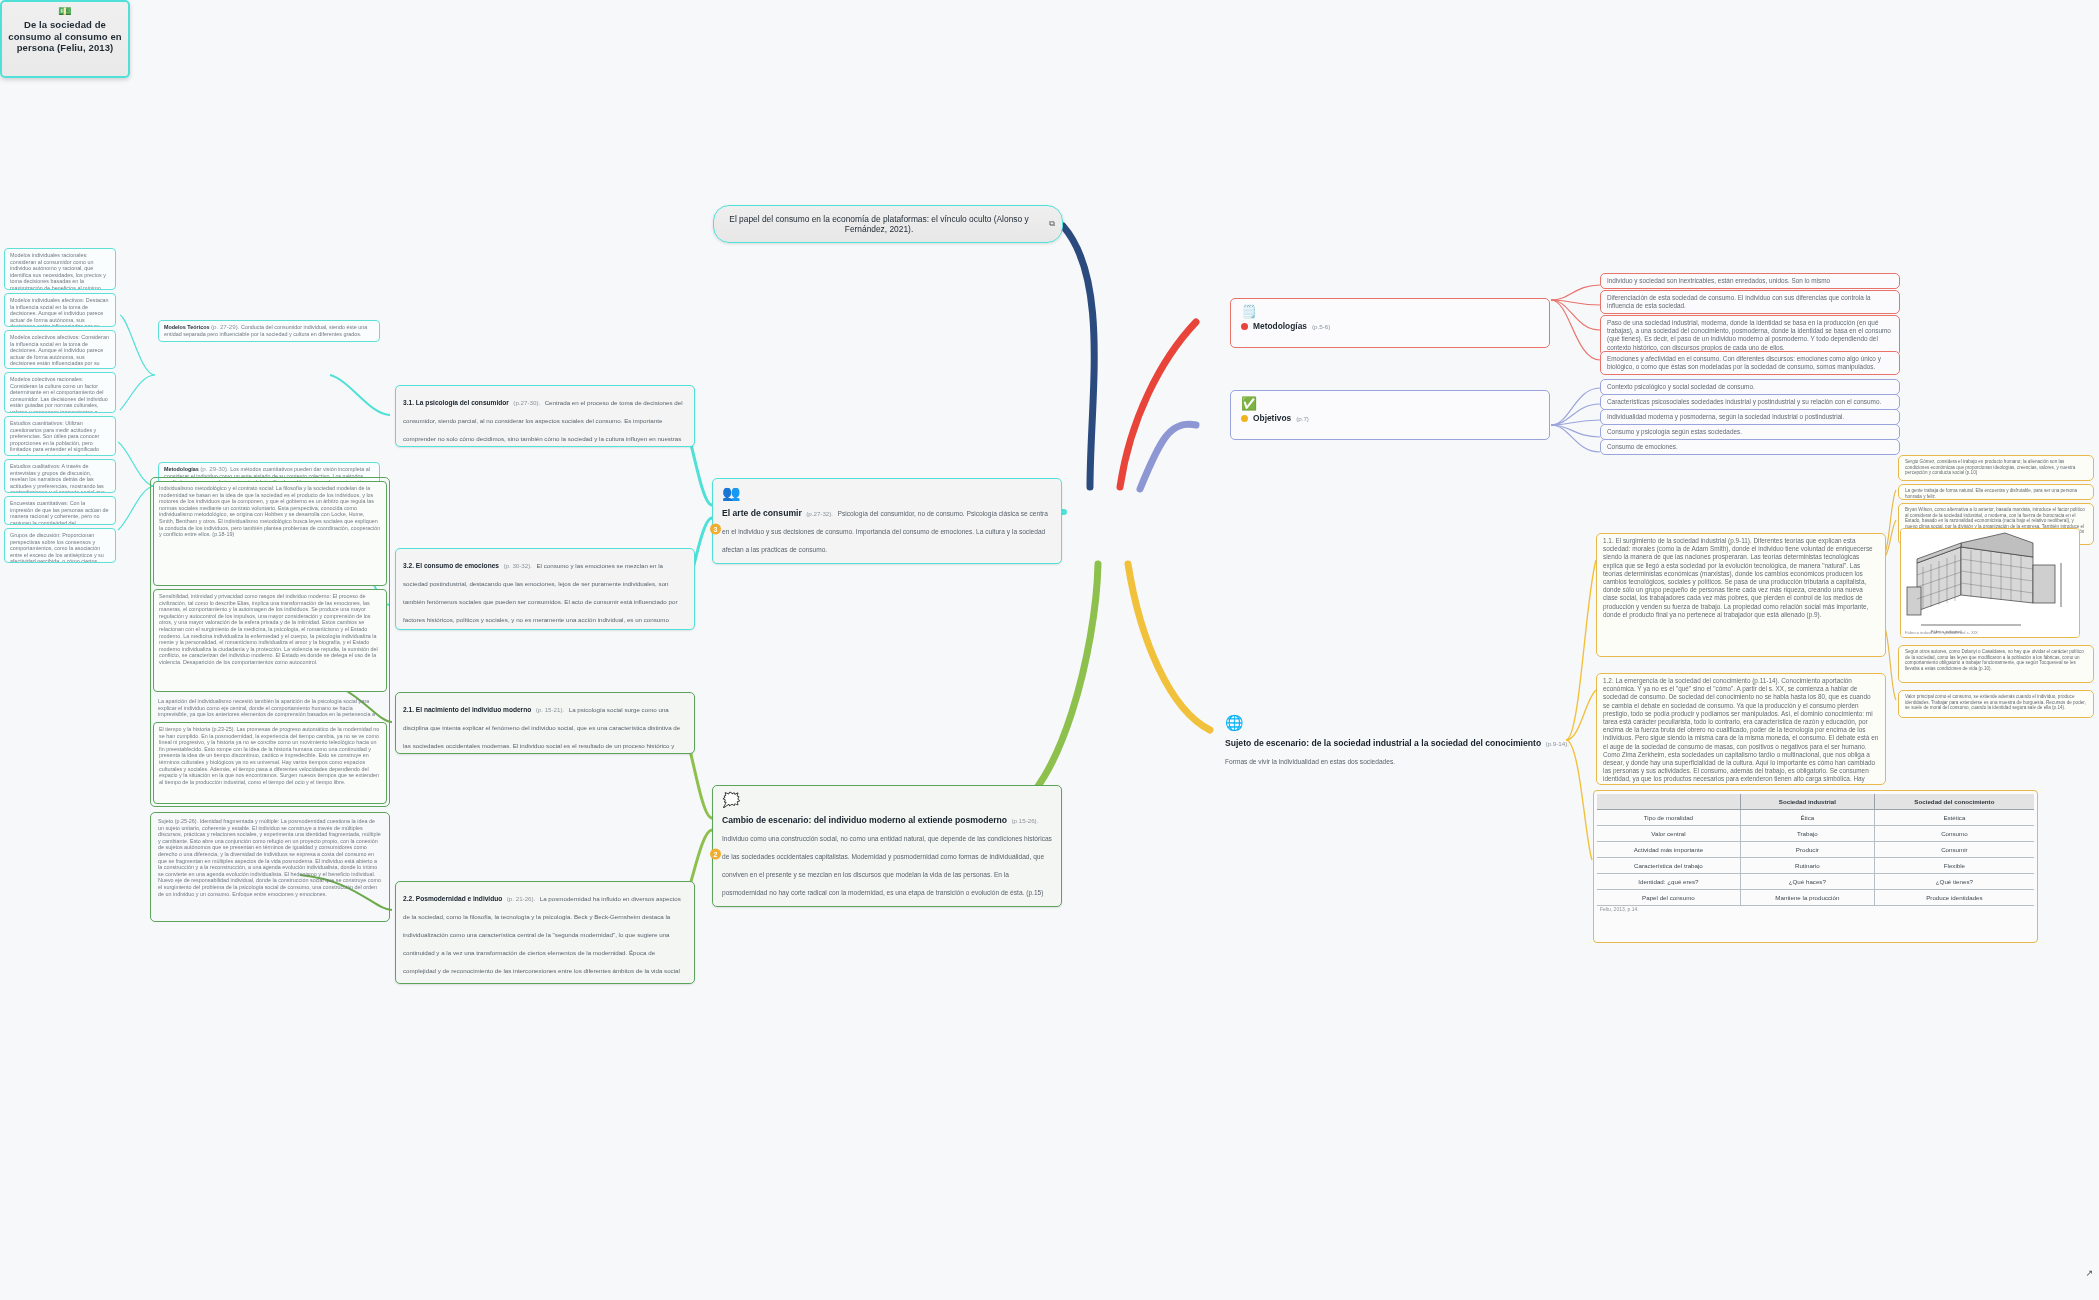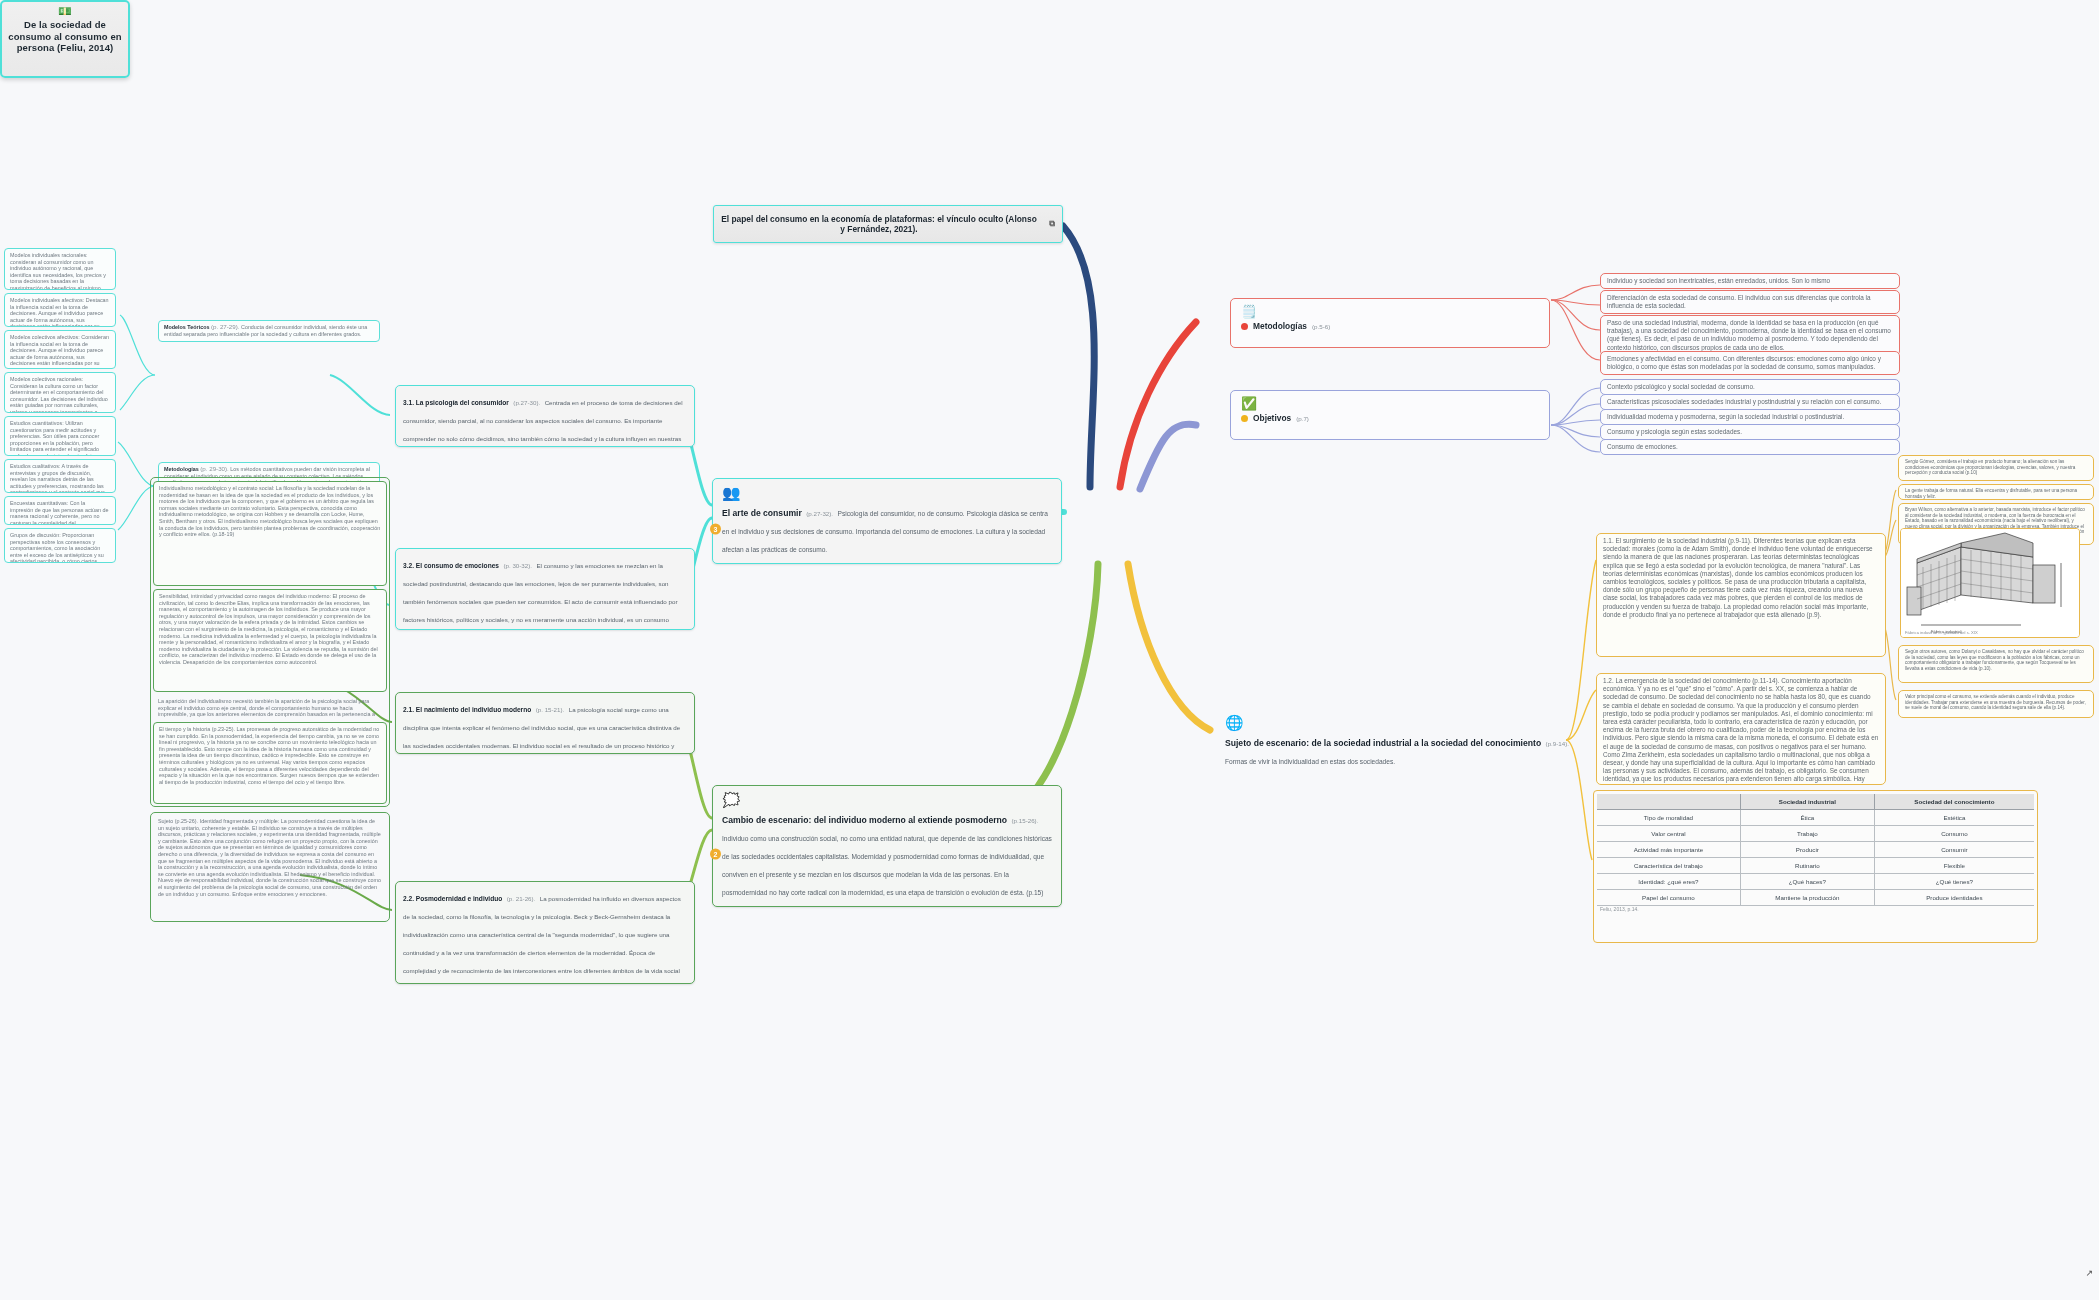--- a/index.html
+++ b/index.html
@@ -32,25 +32,25 @@
     text-align: center; margin-top: 2px; letter-spacing: .1px;
   }
   #central .openlink {
     position: absolute; right: 6px; bottom: 22px; font-size: 9px; color: #4a4a4a;
   }
   .moneyicon { font-size: 11px; line-height: 11px; }
 
   .hdr-node {
     position: absolute;
     background: linear-gradient(#efefef,#e7e7e7);
-    border: 1.6px solid #4fe0d8; border-radius: 3px;
+    border: 1.6px solid #4fe0d8; border-radius: 16px;
     box-shadow: 0 1px 3px rgba(0,0,0,.13);
     display: flex; align-items: center; justify-content: center;
     text-align: center;
-    font-size: 8.4px; font-weight: bold; color: #1d2730; line-height: 10.5px;
+    font-size: 8.4px; font-weight: normal; color: #1d2730; line-height: 10.5px;
     padding: 5px 22px 5px 4px;
   }
   .hdr-node .copyico { position: absolute; right: 7px; top: 50%; transform: translateY(-50%); font-size: 8px; color:#555; }
 
   .cardwide {
     position: absolute;
     background: #f4f4f4; border-radius: 5px;
     border: 1.6px solid #4fe0d8;
     box-shadow: 0 1px 2px rgba(0,0,0,.10);
     padding: 6px 9px 7px 9px;
@@ -179,21 +179,21 @@
     <path d="M392 910 C375 910, 355 880, 300 875" stroke="#6aaa4a" stroke-width="2" fill="none"></path>
   </svg>
 
   <div class="hdr-node" style="left:713px; top:205px; width:350px; height:38px;">
     <span>El papel del consumo en la economía de plataformas: el vínculo oculto (Alonso y Fernández, 2021).</span>
     <span class="copyico">⧉</span>
   </div>
 
   <div id="central">
     <span class="moneyicon">💵</span>
-    <div class="ctitle">De la sociedad de consumo al consumo en persona (Feliu, 2014)</div>
+    <div class="ctitle">De la sociedad de consumo al consumo en persona (Feliu, 2013)</div>
     <span class="openlink">↗</span>
   </div>
 
   <div class="cardwide" style="left:712px; top:478px; width:350px;">
     <span class="bigicon">👥</span>
     <div style="position:relative;">
       <span class="numbadge">3</span>
       <span class="card-title">El arte de consumir</span>
       <span class="pg">(p.27-32).</span>
       <span class="card-body">Psicología del consumidor, no de consumo. Psicología clásica se centra en el individuo y sus decisiones de consumo. Importancia del consumo de emociones. La cultura y la sociedad afectan a las prácticas de consumo.</span>

